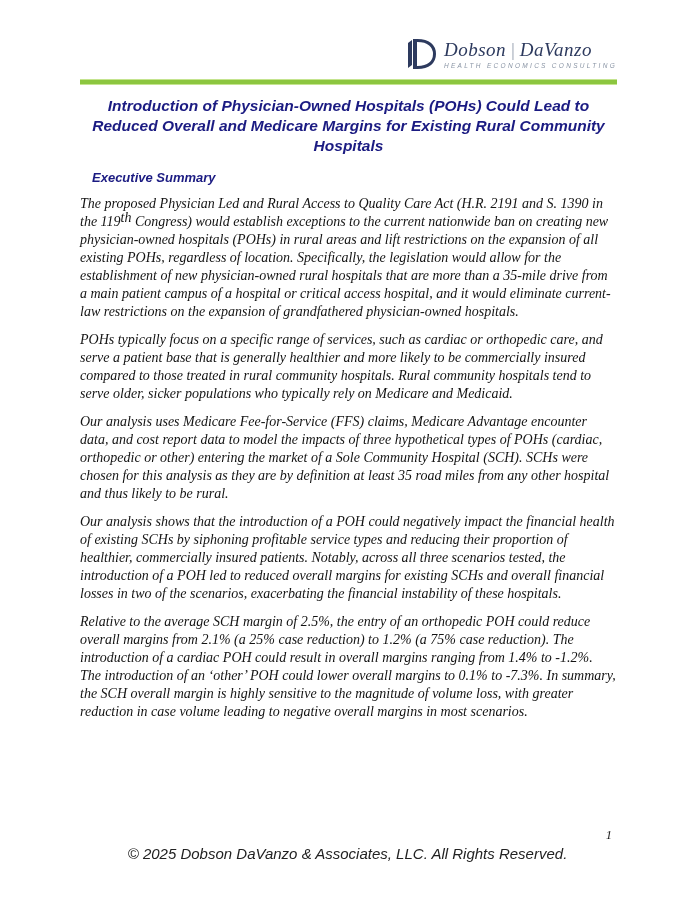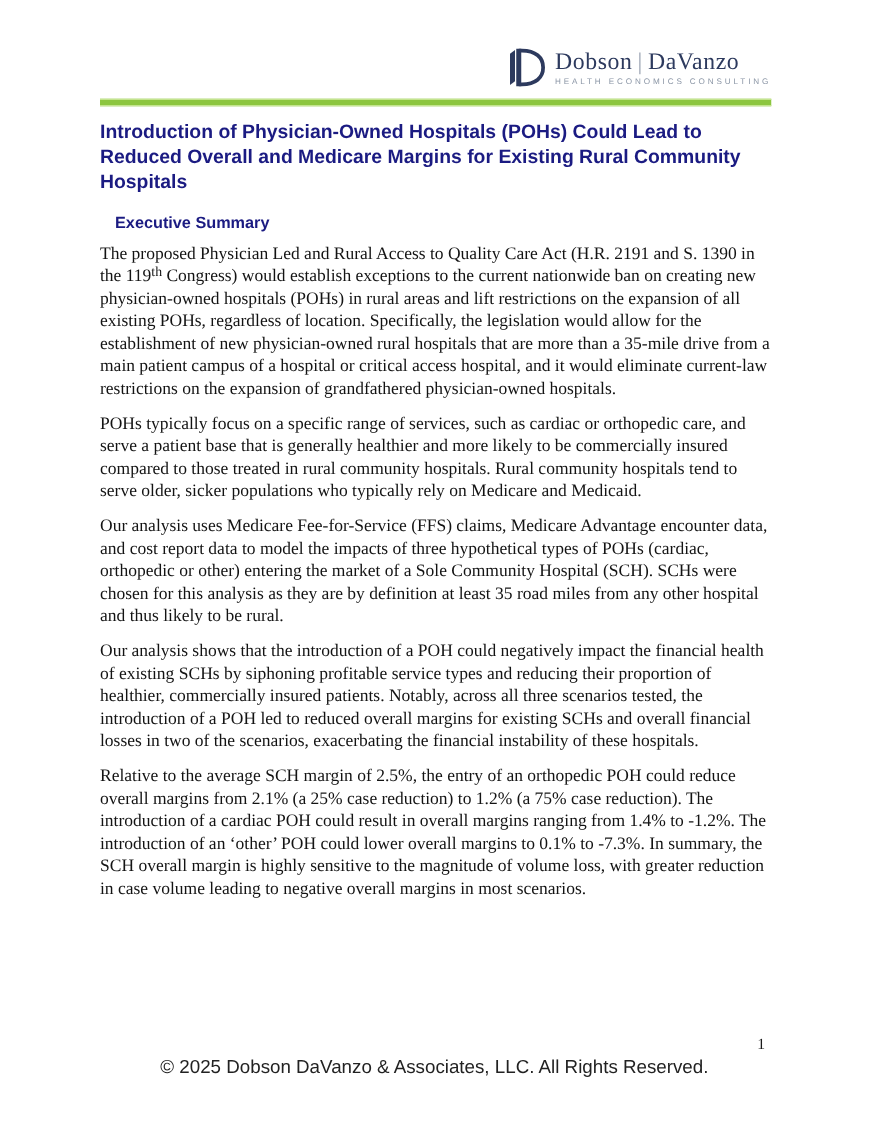--- a/index.html
+++ b/index.html
@@ -2,20 +2,21 @@
 <html><head>
 <meta charset="utf-8">
 <style>
   html, body { margin:0; padding:0; background:#ffffff; }
   .page {
     position:relative;
     width:695px; height:900px;
     background:#ffffff;
     font-family:"Liberation Serif", serif;
     overflow:hidden;
+    font-style:italic;
   }
 
   
   .logo-block {
     position:absolute; top:36px; right:78px;
     display:flex; align-items:center; gap:7px;
   }
   .logo-icon { display:block; }
   .logo-text-col { display:flex; flex-direction:column; }
   .logo-name-row {
@@ -38,35 +39,35 @@
     border-bottom:1px solid #c4e48f;
   }
 
   
   .content {
     position:absolute; left:80px; top:96px; width:537px;
   }
   .doc-title {
     font-family:"Liberation Sans", sans-serif;
     font-weight:bold; font-size:15.5px; line-height:20px;
-    color:#1b1b82; text-align:left;
+    color:#1b1b82; text-align:center;
     margin:0 0 14px 0;
   }
   .section-heading {
     font-family:"Liberation Sans", sans-serif;
     font-weight:bold; font-size:13px; line-height:16px;
     color:#1b1b82; text-align:left;
     margin:0 0 9px 12px;
   }
   .body-para {
     font-family:"Liberation Serif", serif;
     font-size:14px; line-height:18px; color:#131313;
     text-align:left; margin:0 0 10px 0;
   }
-  .sup { font-size:11px; vertical-align:baseline; position:relative; top:-4px; }
+  .sup { font-size:14px; vertical-align:baseline; position:relative; top:-4px; }
 
   
   .page-number {
     position:absolute; top:828px; right:83px;
     font-family:"Liberation Serif", serif;
     font-size:12.5px; color:#1a1a1a;
   }
   .footer-copyright {
     position:absolute; top:845px; left:0; width:695px;
     text-align:center;

